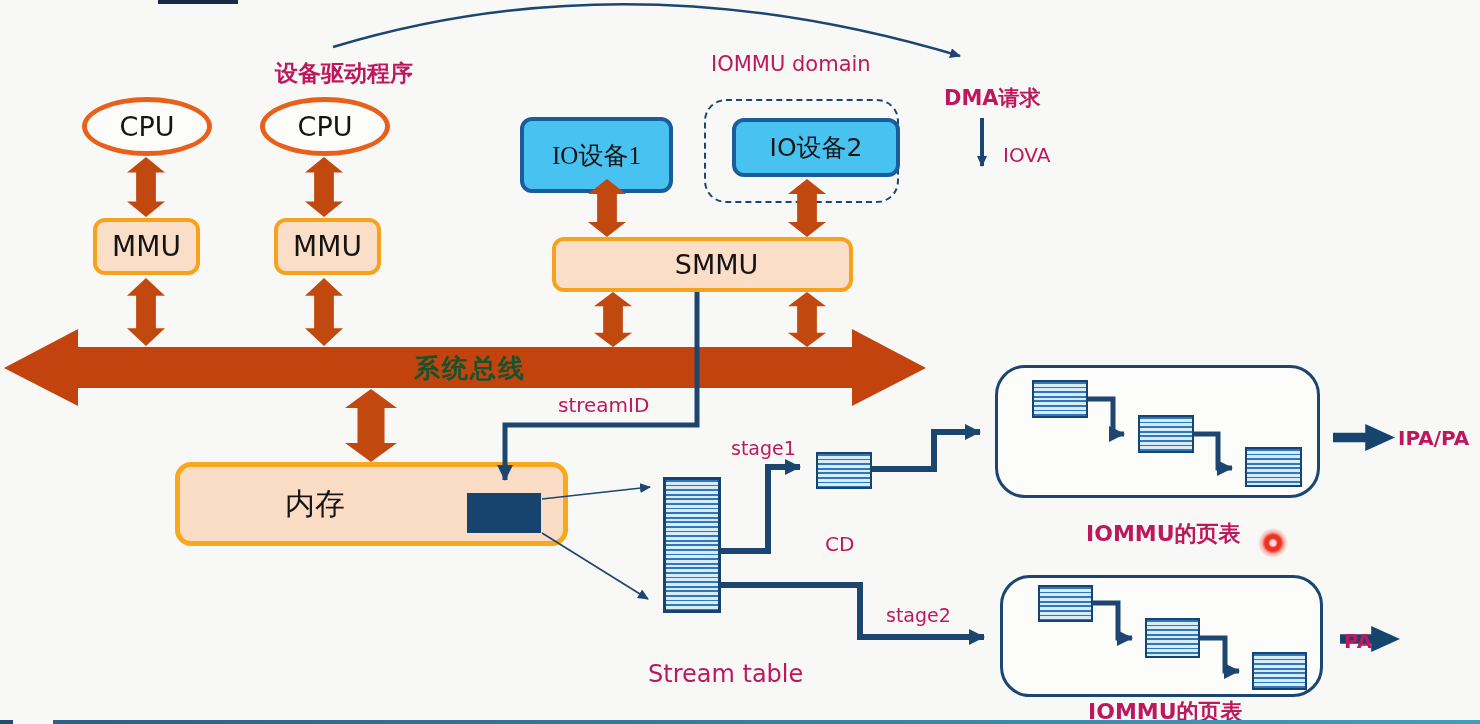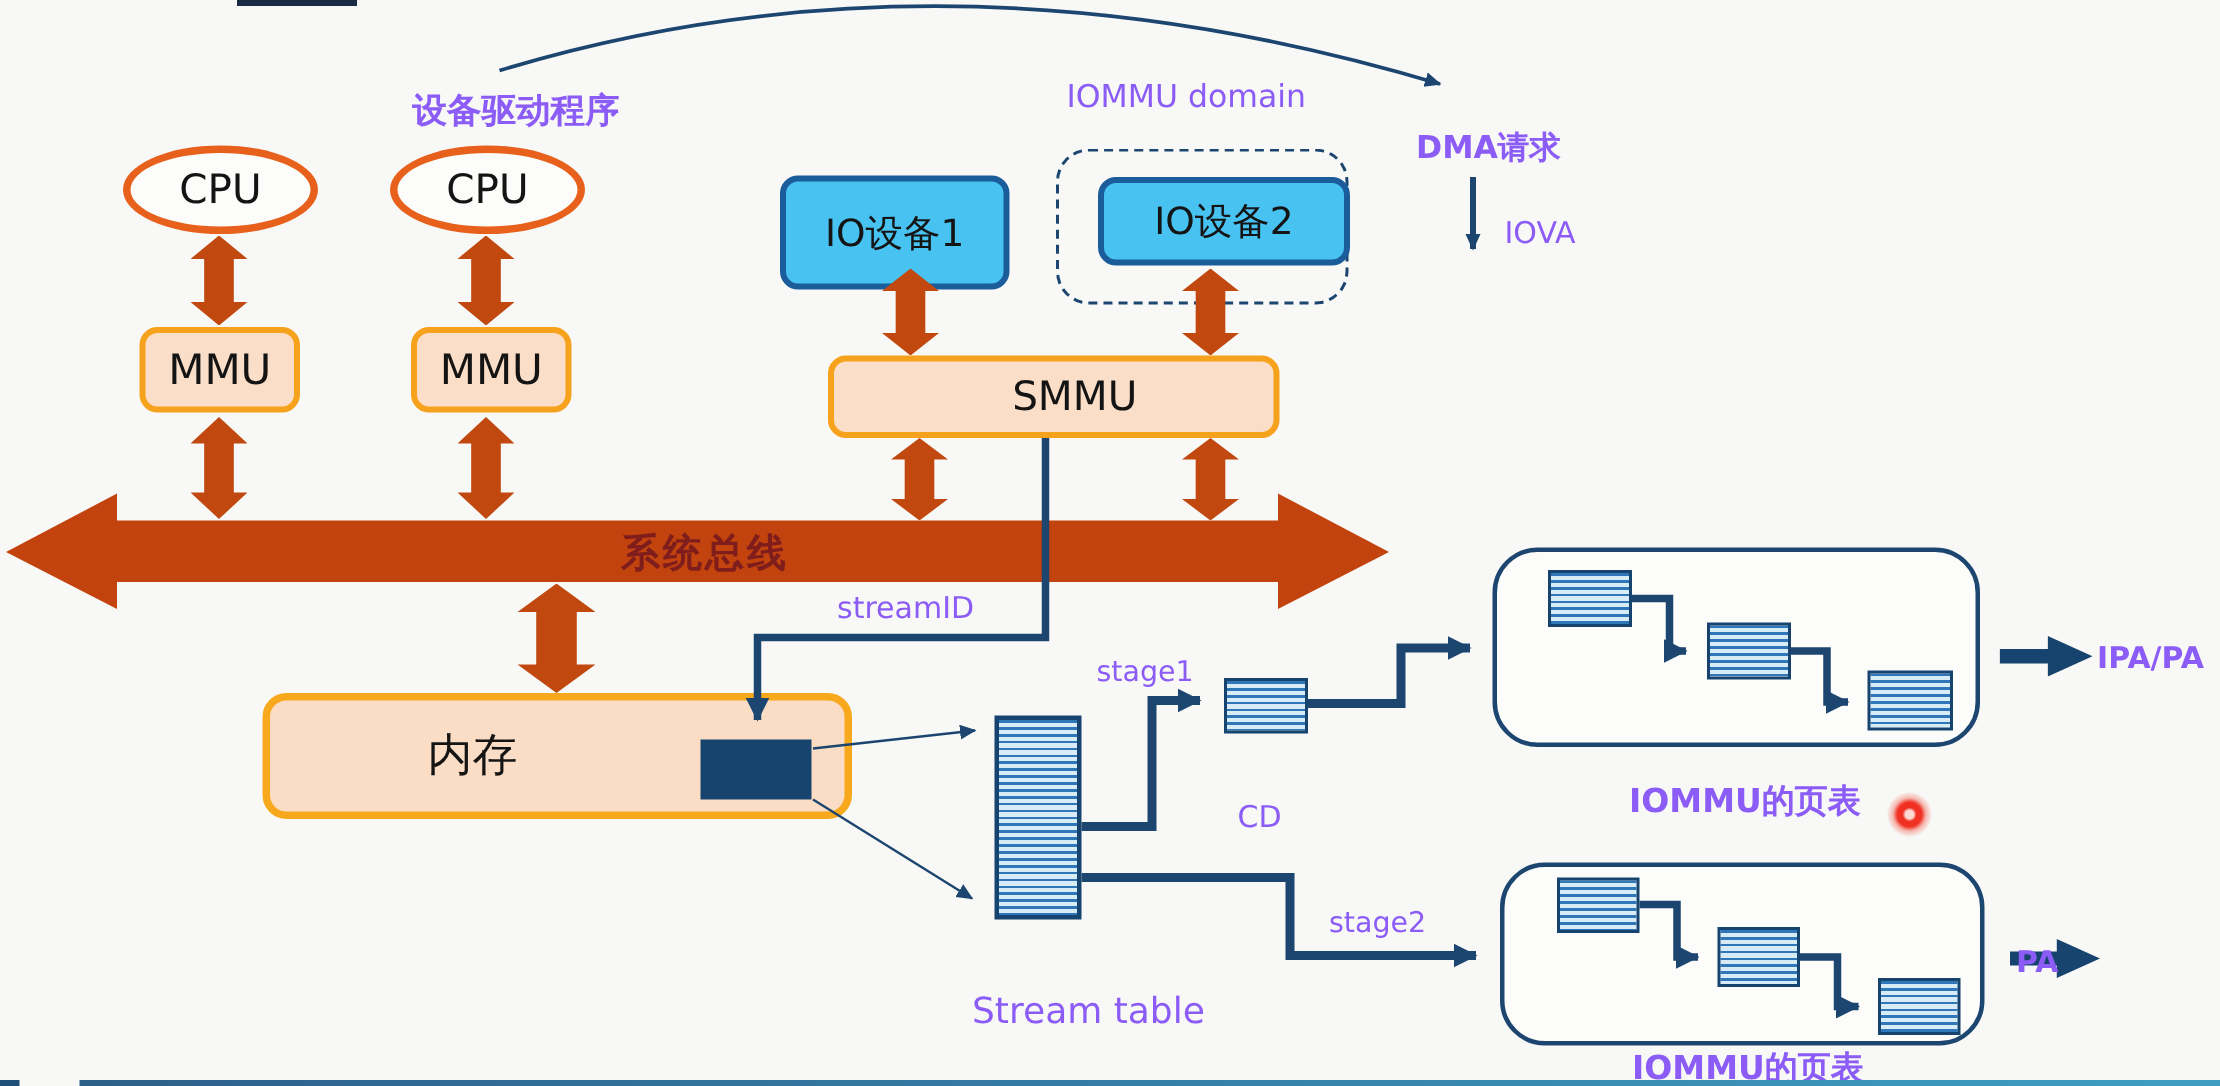--- a/index.html
+++ b/index.html
@@ -1,20 +1,20 @@
 <!DOCTYPE html>
 <html><head>
 <meta charset="utf-8">
 <style>
   html,body{margin:0;padding:0;}
   body{font-family:"DejaVu Sans","Liberation Sans",sans-serif;}
   .canvas{position:relative;width:1480px;height:724px;background:#f8f8f6;overflow:hidden;}
   .abs{position:absolute;}
   svg.layer{position:absolute;left:0;top:0;pointer-events:none;}
-  .lbl{position:absolute;color:#8b5cf6;font-weight:600;white-space:nowrap;}
+  .lbl{position:absolute;color:#be185d;font-weight:600;white-space:nowrap;}
   .node-text{color:#141414;}
   .ellipse{position:absolute;border:5px solid #e8611c;border-radius:50%;background:#fcfcfa;
            display:flex;align-items:center;justify-content:center;box-sizing:border-box;}
   .obox{position:absolute;border:4px solid #f7a21d;background:#fbdec7;border-radius:12px;
         display:flex;align-items:center;justify-content:center;box-sizing:border-box;}
   .bluebox{position:absolute;border:4px solid #1a5d9a;background:#47c2f1;border-radius:12px;
         display:flex;align-items:center;justify-content:center;box-sizing:border-box;}
   .dashedbox{position:absolute;border:2px dashed #1c4670;border-radius:22px;box-sizing:border-box;}
   .groupbox{position:absolute;border:3px solid #1c4670;border-radius:30px;background:#fcfcfb;box-sizing:border-box;}
   .striped{position:absolute;border:2.5px solid #17446e;box-sizing:border-box;
@@ -44,33 +44,33 @@
     <span class="node-text" style="font-size:27px;">CPU</span>
   </div>
 
   <div class="obox" style="left:93px;top:218px;width:107px;height:57px;">
     <span class="node-text" style="font-size:28px;">MMU</span>
   </div>
   <div class="obox" style="left:274px;top:218px;width:107px;height:57px;">
     <span class="node-text" style="font-size:28px;">MMU</span>
   </div>
 
-  <div class="bluebox" style="left:520px;top:117px;width:153px;height:76px;">
+  <div class="bluebox" style="left:520px;top:117px;width:153px;height:76px;font-family:Liberation Serif, serif;">
     <span class="node-text" style="font-size:25px;">IO设备1</span>
   </div>
   <div class="dashedbox" style="left:704px;top:99px;width:195px;height:104px;"></div>
   <div class="bluebox" style="left:732px;top:118px;width:168px;height:59px;">
     <span class="node-text" style="font-size:25px;">IO设备2</span>
   </div>
 
   <div class="obox" style="left:552px;top:237px;width:301px;height:55px;">
     <span class="node-text" style="font-size:27px;margin-left:28px;">SMMU</span>
   </div>
 
-  <div class="lbl" style="left:405px;top:351px;width:130px;text-align:center;color:#7f1d1d;font-size:26px;font-weight:600;letter-spacing:2px;">系统总线</div>
+  <div class="lbl" style="left:405px;top:351px;width:130px;text-align:center;color:#14532d;font-size:26px;font-weight:600;letter-spacing:2px;">系统总线</div>
 
   <div class="abs" style="left:175px;top:462px;width:393px;height:84px;border:5px solid #f7a81c;background:#fbdcc4;border-radius:16px;box-sizing:border-box;">
     <span class="node-text abs" style="left:105px;top:50%;transform:translateY(-50%);font-size:30px;">内存</span>
     <div class="abs" style="left:287px;top:26px;width:74px;height:40px;background:#17446e;"></div>
   </div>
 
   <div class="darrow" style="left:127px;top:157px;width:38px;height:60px;"></div>
   <div class="darrow" style="left:305px;top:157px;width:38px;height:60px;"></div>
   <div class="darrow" style="left:127px;top:278px;width:38px;height:68px;"></div>
   <div class="darrow" style="left:305px;top:278px;width:38px;height:68px;"></div>

